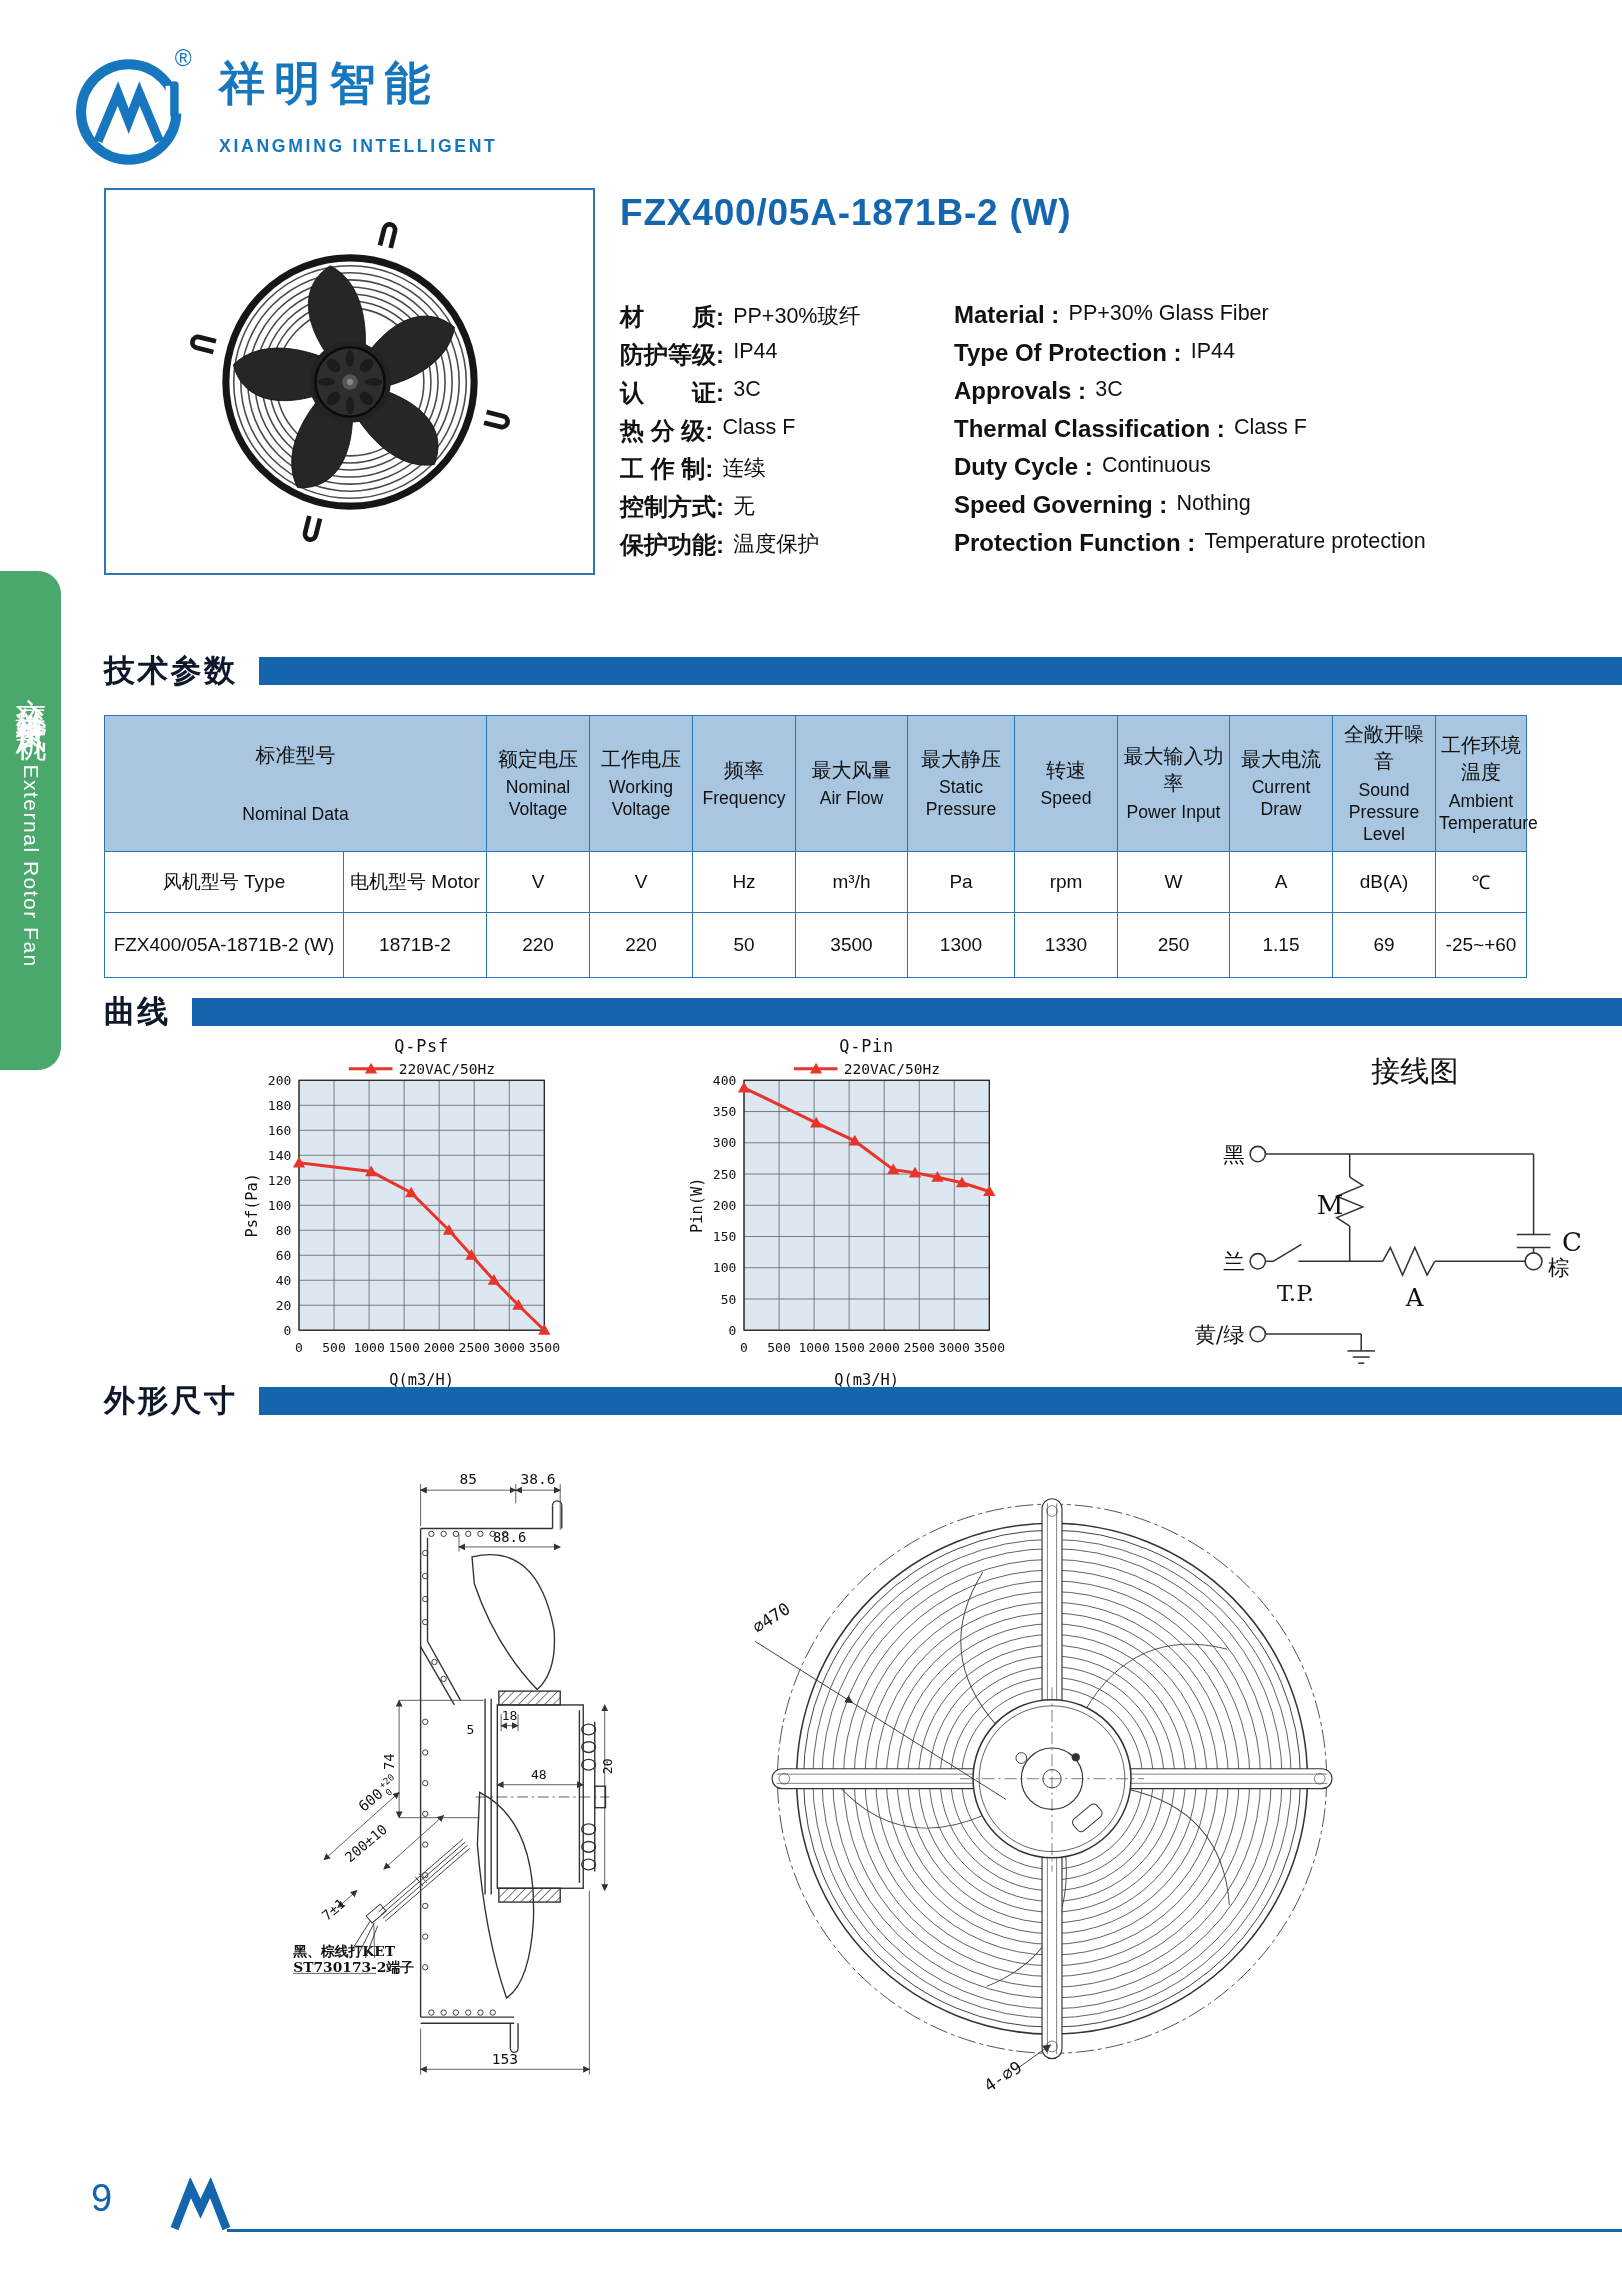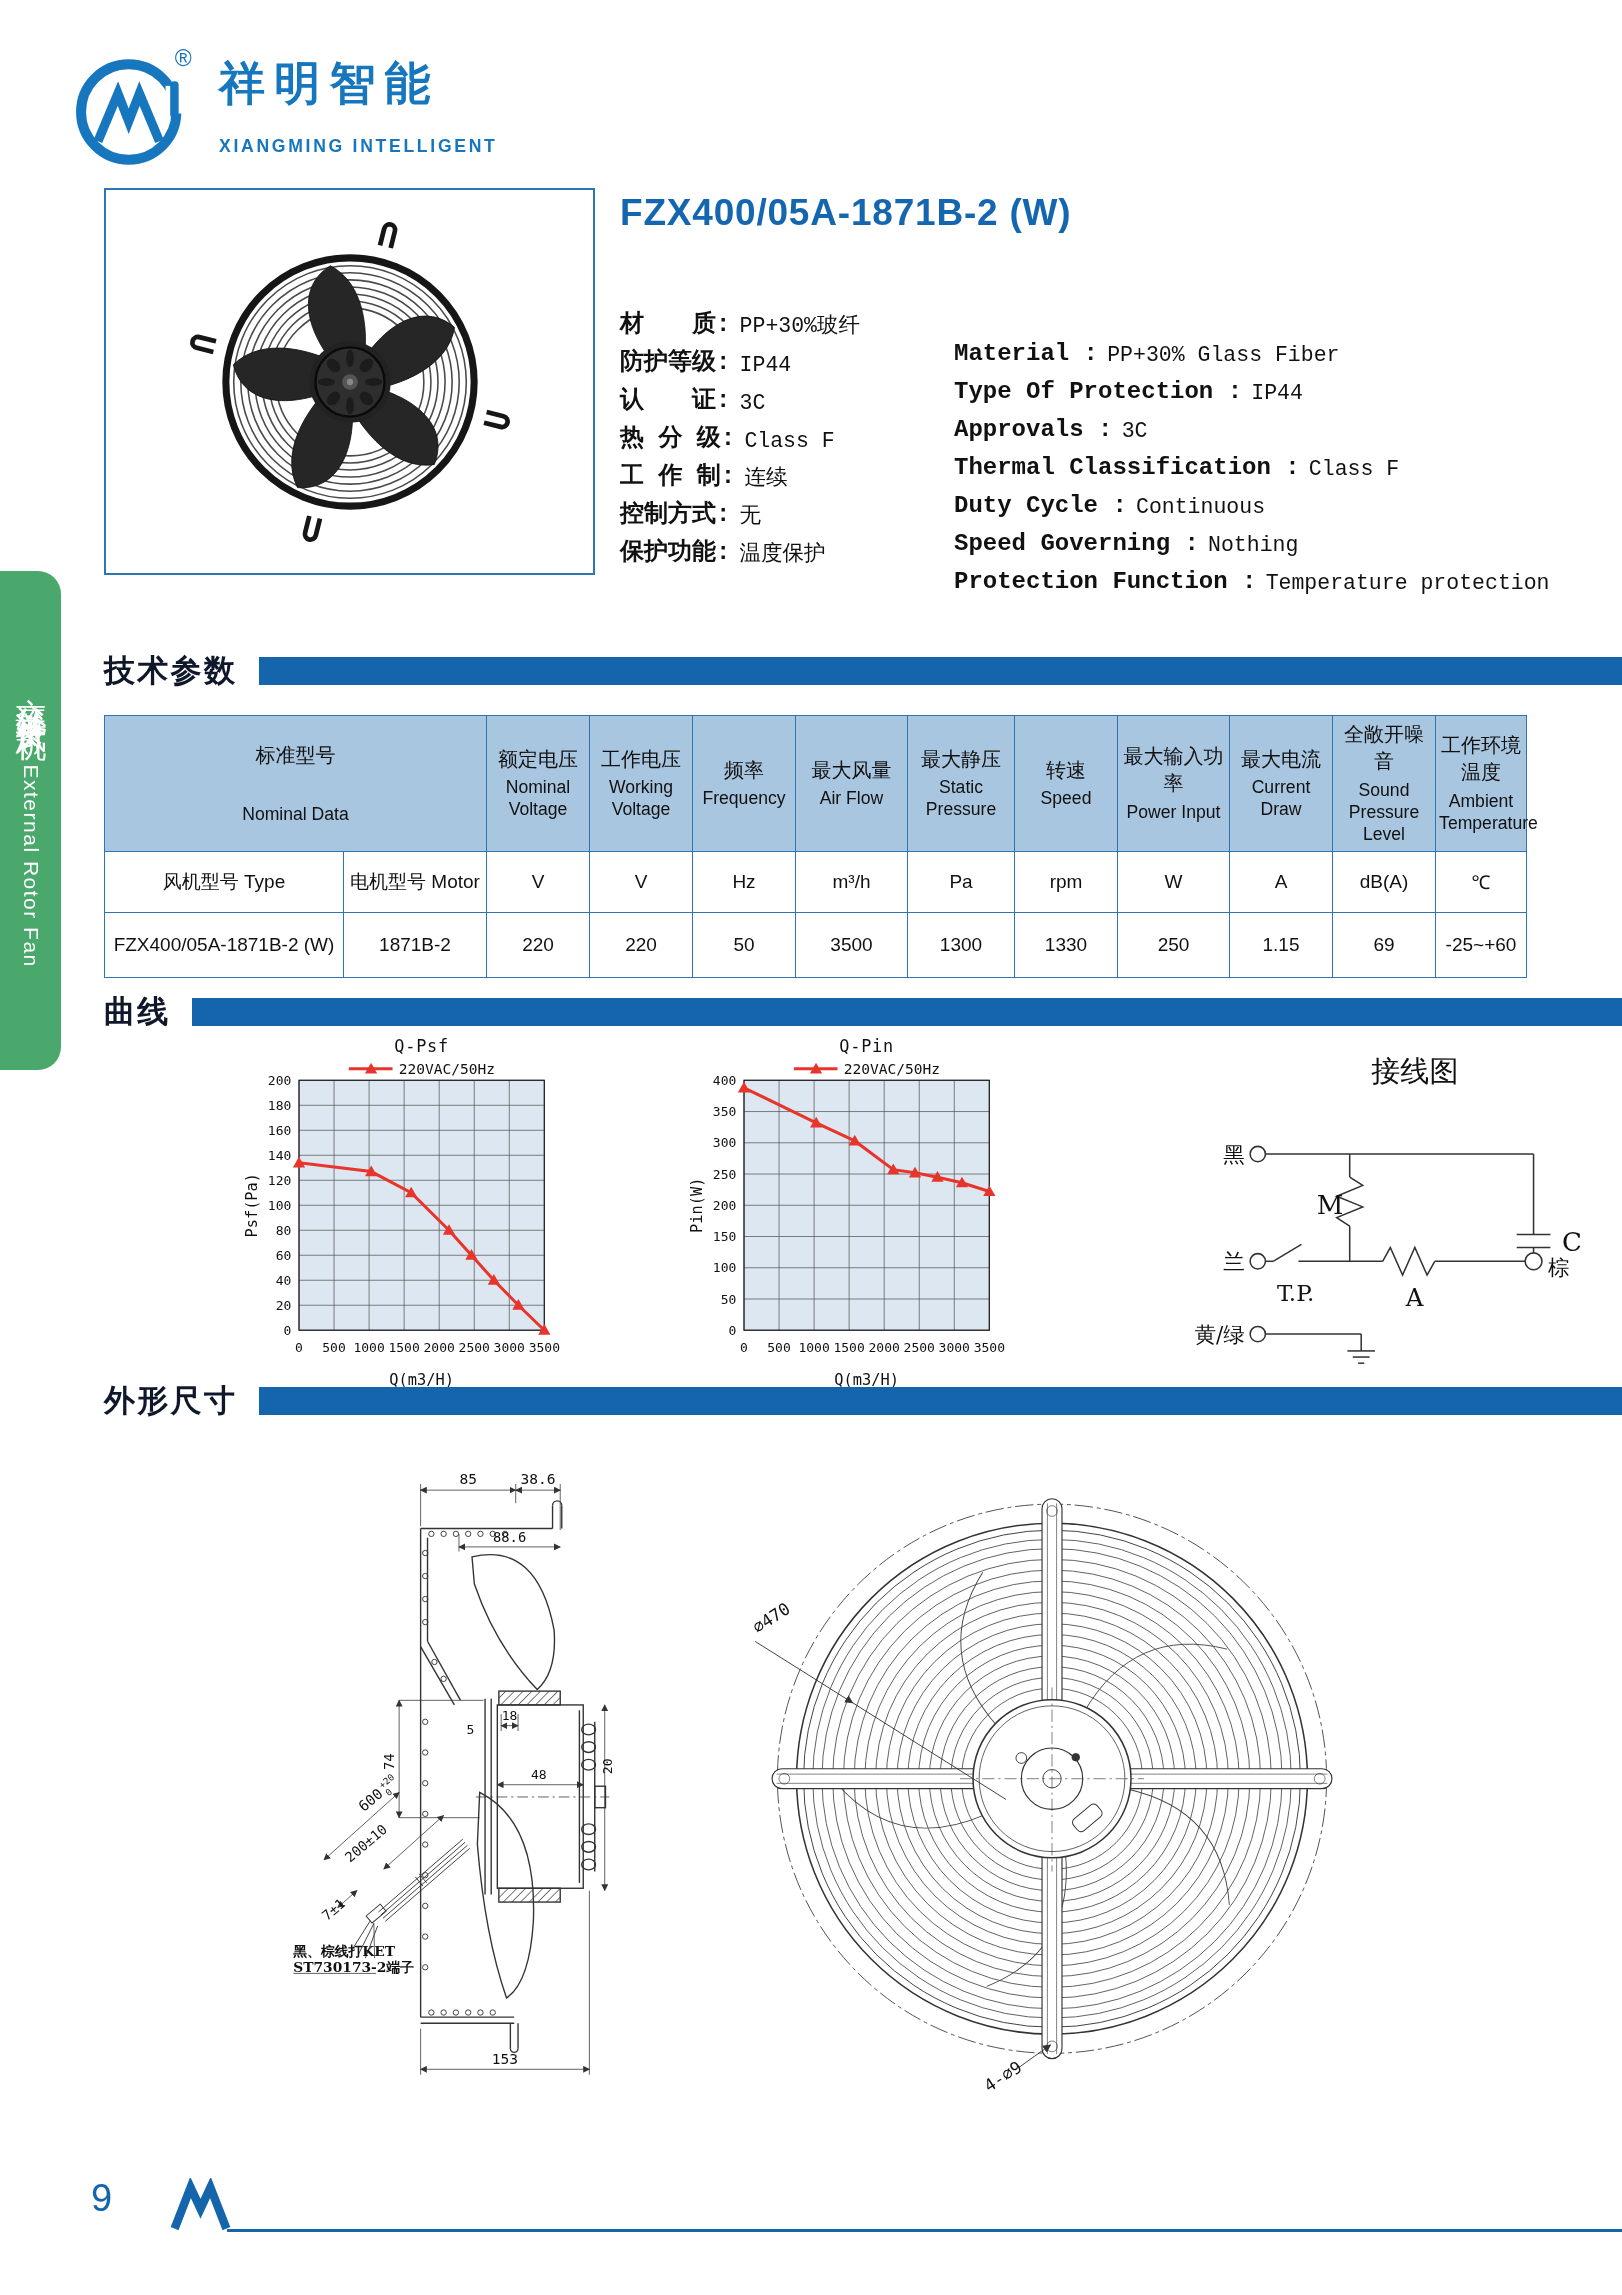--- a/index.html
+++ b/index.html
@@ -20,22 +20,22 @@
   .brand-en{font-size:17.6px;font-weight:bold;color:#1677bf;letter-spacing:2.7px;margin-top:9px;}
 
   
   .photo-box{position:absolute;left:104px;top:188px;width:487px;height:383px;
              border:2.3px solid #2e75b6;background:#fff;display:flex;align-items:center;justify-content:center;}
 
   
   .prod-title{position:absolute;left:620px;top:192px;font-size:37px;font-weight:bold;color:#1467ae;letter-spacing:0.8px;}
   .spec-col{position:absolute;top:301px;}
   .spec-cn{left:620px;}
-  .spec-en{left:954px;margin-top:28px;}
-  .spec-row{display:flex;align-items:flex-end;height:38px;font-family:Liberation Mono, monospace;}
+  .spec-en{left:954px;}
+  .spec-row{display:flex;align-items:flex-start;height:38px;}
   .spec-label{font-weight:bold;font-size:24px;white-space:pre;}
   .spec-val{font-size:21.5px;margin-left:9.2px;white-space:pre;}
 
   
   .sec{position:absolute;left:104px;right:0;height:37px;display:flex;align-items:center;gap:21.5px;}
   .sec-title{font-size:31px;font-weight:bold;color:#0f172a;letter-spacing:2.3px;white-space:nowrap;}
   .sec-bar{flex:1;height:28px;background:#1465ac;}
 
   
   .tech-table{position:absolute;left:104px;top:715px;}

